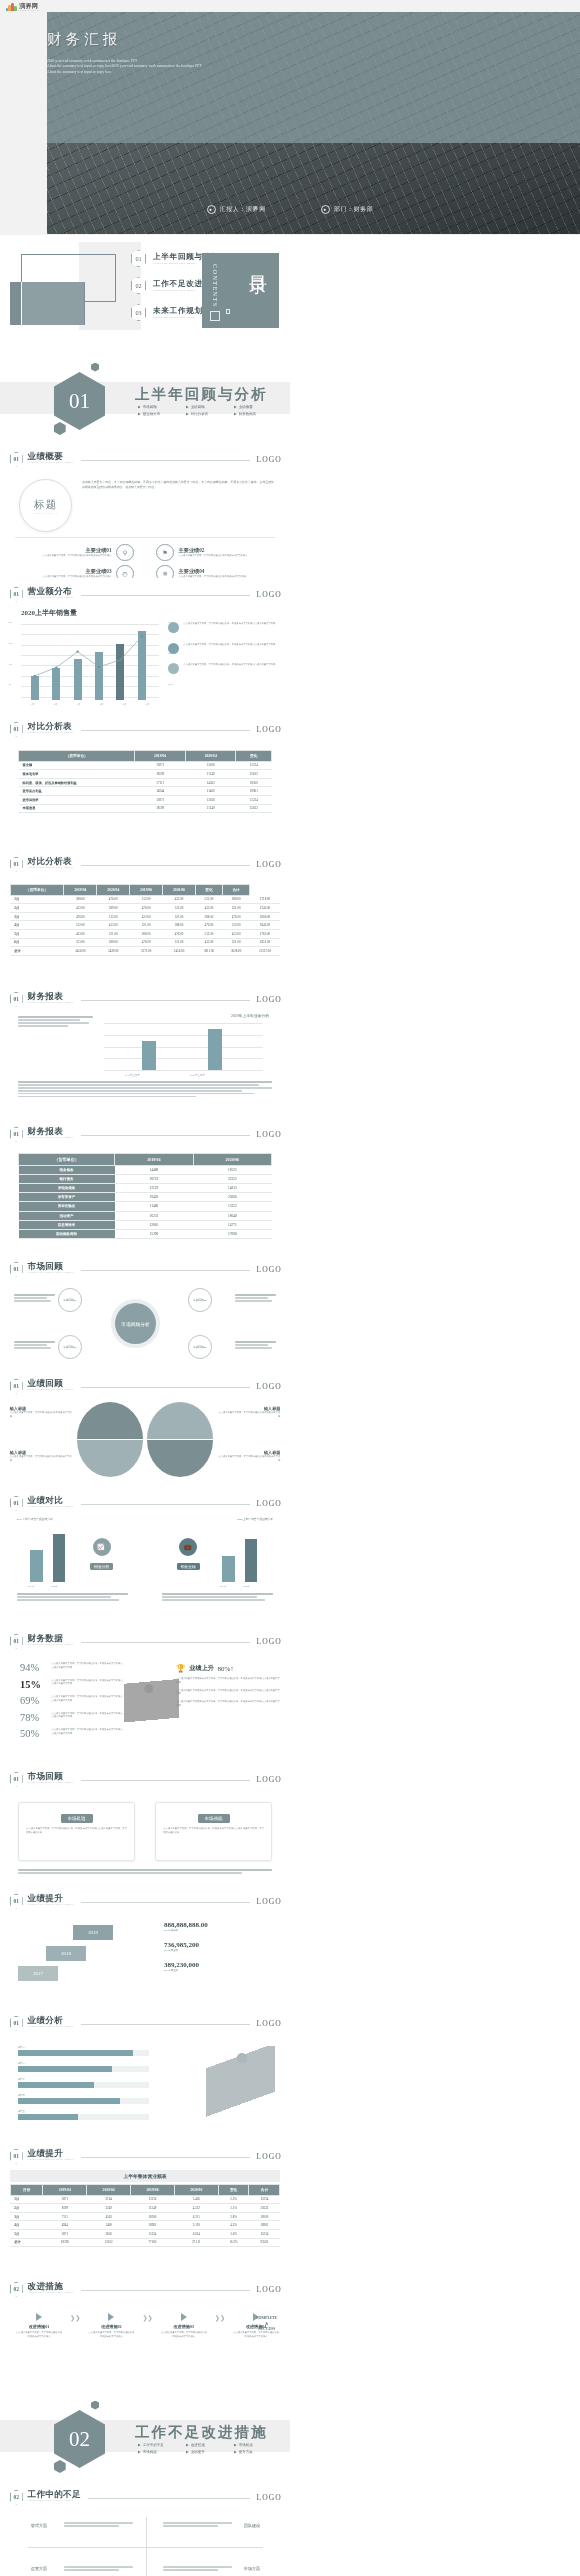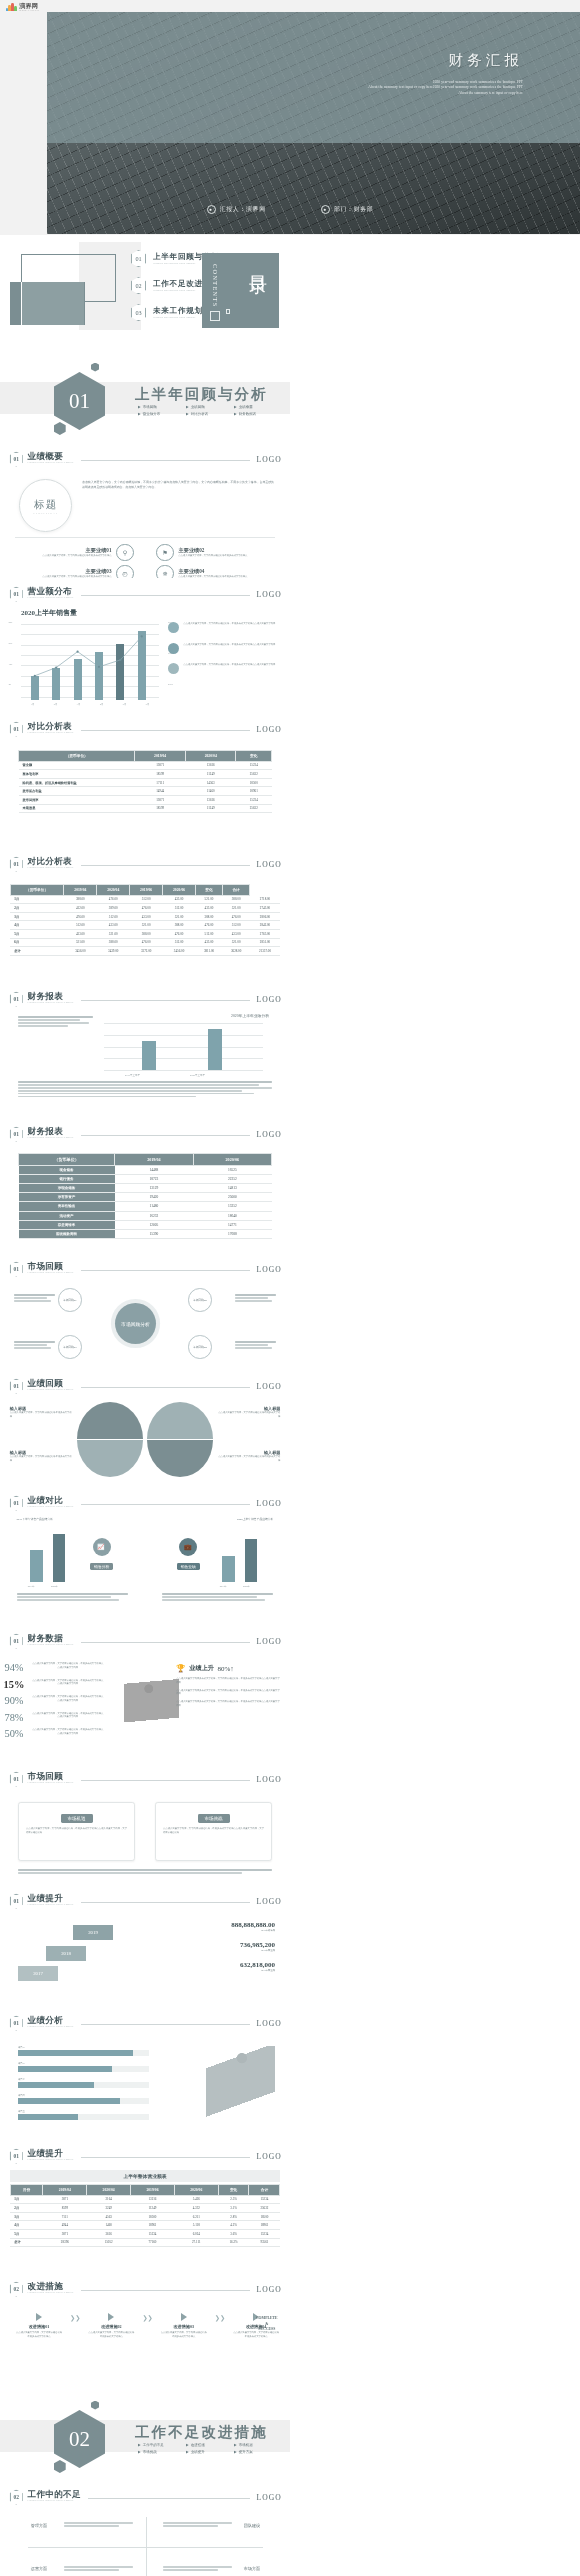--- a/index.html
+++ b/index.html
@@ -57,21 +57,21 @@
     position:absolute; inset:0;
     background:
       repeating-linear-gradient(66deg, rgba(255,255,255,.16) 0 0.7px, rgba(0,0,0,0) 0.7px 9px),
       repeating-linear-gradient(-24deg, rgba(0,0,0,.30) 0 0.7px, rgba(0,0,0,0) 0.7px 11.7px);
   }
   .cover-band {
     position:absolute; left:47px; top:12.4px; width:533px; height:131px;
     background:rgba(124,142,145,.93);
   }
   .cover-band .cover-glass { opacity:.35;}
-  .cover-inner { position:absolute; left:47px; top:26px; width:476px; height:222px; text-align:right; }
+  .cover-inner { position:absolute; left:47px; top:5px; width:476px; height:222px; text-align:left; }
   .c-kicker { margin-top:25px; font-size:14.5px; color:#f3f6f6; letter-spacing:4.1px; text-shadow:0.7px 0.7px 1.4px rgba(0,0,0,.22);}
   .c-title { margin-top:9.7px; font-size:36px; font-weight:bold; color:#fff; letter-spacing:2.8px; text-shadow:1.4px 1.4px 2.1px rgba(0,0,0,.22);}
   .c-sub { margin-top:14px; font-size:9.3px; color:#eef2f2; letter-spacing:1.4px; text-shadow:0.7px 0.7px 1.4px rgba(0,0,0,.2);}
   .c-en { margin-top:9.7px; font-size:3.5px; line-height:5.5px; color:#e7eced; letter-spacing:0.1px;}
   .c-meta { position:absolute; left:0; right:0; bottom:21px; display:flex; justify-content:center; gap:55px; align-items:center;}
   .c-meta-item { display:flex; align-items:center; gap:4.1px; color:#eef1f1; font-size:5.9px; letter-spacing:0.7px;}
   .c-dot { width:9px;height:9px;border-radius:50%; border:0.7px solid #dde3e3; display:flex;align-items:center;justify-content:center; font-size:4.8px;}
 
   
   .toc { height:104px; background:#fff; position:relative; }
@@ -737,31 +737,31 @@
   <div class="s-half slide" style="height:138px;">
     <div class="shead">
       <div class="hex">01</div>
       <div class="shead-txt">
         <div class="shead-cn">财务数据</div>
         <div class="shead-en">Financial data analysis report template</div>
       </div>
       <div class="shead-rule"></div>
       <div class="shead-logo">LOGO</div>
     </div>
-    <div style="position:absolute;left:0;top:37px;width:104px;text-align:center;" id="pct-list">
+    <div style="position:absolute;left:20px;top:37px;width:104px;" id="pct-list">
         <div style="display:flex;align-items:flex-start;gap:3.5px;margin-bottom:5.5px;">
           <div class="pct" style="width:28px;">94%</div>
           <div class="tiny" style="flex:1;">点点输入简要文字内容，文字内容需概括精炼，不用多余的文字修饰点点输入简要文字内容</div>
         </div>
         <div style="display:flex;align-items:flex-start;gap:3.5px;margin-bottom:5.5px;">
           <div class="pct b" style="width:28px;">15%</div>
           <div class="tiny" style="flex:1;">点点输入简要文字内容，文字内容需概括精炼，不用多余的文字修饰点点输入简要文字内容</div>
         </div>
         <div style="display:flex;align-items:flex-start;gap:3.5px;margin-bottom:5.5px;">
-          <div class="pct" style="width:28px;">90%</div>
+          <div class="pct" style="width:28px;">69%</div>
           <div class="tiny" style="flex:1;">点点输入简要文字内容，文字内容需概括精炼，不用多余的文字修饰点点输入简要文字内容</div>
         </div>
         <div style="display:flex;align-items:flex-start;gap:3.5px;margin-bottom:5.5px;">
           <div class="pct" style="width:28px;">78%</div>
           <div class="tiny" style="flex:1;">点点输入简要文字内容，文字内容需概括精炼，不用多余的文字修饰点点输入简要文字内容</div>
         </div>
         <div style="display:flex;align-items:flex-start;gap:3.5px;margin-bottom:5.5px;">
           <div class="pct" style="width:28px;">50%</div>
           <div class="tiny" style="flex:1;">点点输入简要文字内容，文字内容需概括精炼，不用多余的文字修饰点点输入简要文字内容</div>
         </div>
@@ -818,31 +818,31 @@
         <div class="shead-en">Financial data analysis report template</div>
       </div>
       <div class="shead-rule"></div>
       <div class="shead-logo">LOGO</div>
     </div>
     <div style="position:absolute;left:18px;top:40px;">
       <div class="stepbox" style="position:absolute;left:55px;top:0;width:40px;height:15px;">2019</div>
       <div class="stepbox" style="position:absolute;left:28px;top:21px;width:40px;height:15px;background:#9db0b3;">2018</div>
       <div class="stepbox" style="position:absolute;left:0px;top:41px;width:40px;height:15px;background:#b2c0c2;">2017</div>
     </div>
-    <div style="position:absolute;right:15px;top:36px;width:111px;text-align:right;">
+    <div style="position:absolute;right:15px;top:36px;width:111px;">
       <div style="margin-bottom:8.3px;">
         <div style="font-size:7px;font-weight:bold;color:#3f4e52;">888,888,888.00</div>
         <div class="tiny">2019年销售额</div>
       </div>
       <div style="margin-bottom:8.3px;">
         <div style="font-size:7px;font-weight:bold;color:#3f4e52;">736,985,200</div>
         <div class="tiny">2019年营业额</div>
       </div>
       <div>
-        <div style="font-size:7px;font-weight:bold;color:#3f4e52;">632,818,000</div>
+        <div style="font-size:7px;font-weight:bold;color:#3f4e52;">389,230,000</div>
         <div class="tiny">2017年营业额</div>
       </div>
     </div>
   </div>
 </div>
 
 <div class="page">
   <div class="s-half slide" style="height:133px;">
     <div class="shead">
       <div class="hex">01</div>

